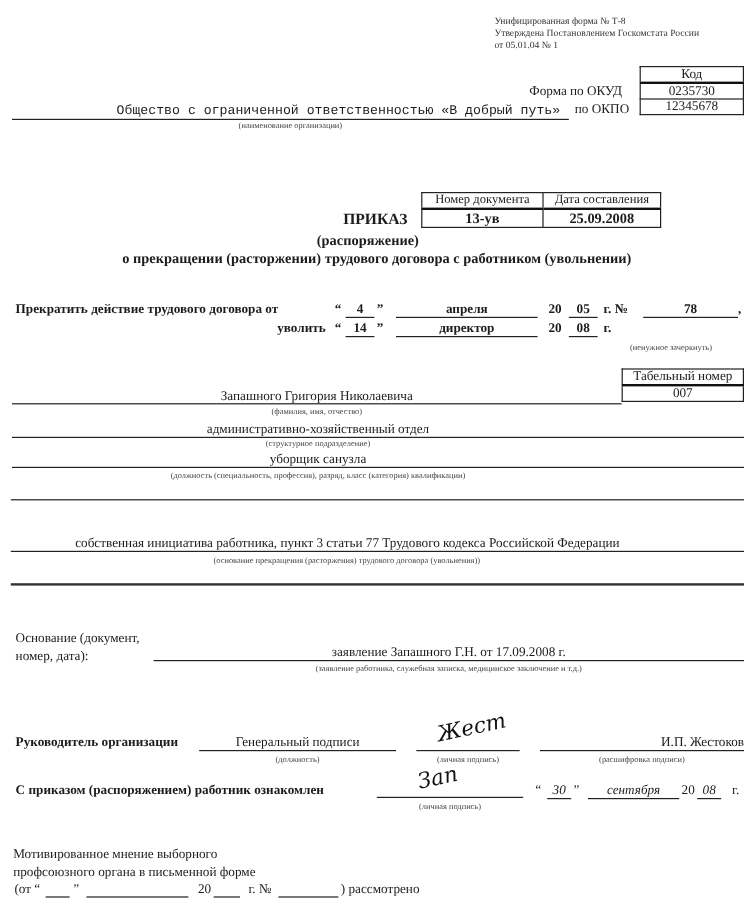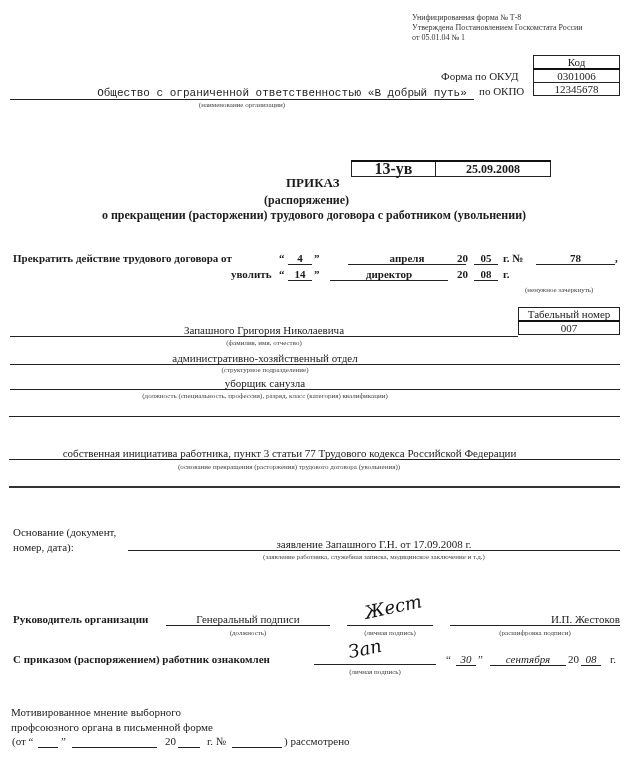--- a/index.html
+++ b/index.html
@@ -61,50 +61,54 @@
 </div>
 
 <div class="abs norm" style="left:441px; top:70px;">Форма по ОКУД</div>
 <div class="abs norm" style="left:479px; top:85px;">по ОКПО</div>
 <table class="code" style="left:533px; top:55px; width:87px;">
   <tbody>
       <tr>
         <td>Код</td>
       </tr>
   <tr>
-        <td class="thick-top">0301006</td>
+        <td class="thick-top">0235730</td>
       </tr>
   <tr>
         <td>12345678</td>
       </tr>
 </tbody>
   </table>
 
 <div class="field norm" style="left:10px; top:86px; width:464px; border-bottom-width:1px;">
   <span style="margin-left:80px;font-family:Liberation Mono, monospace;">Общество с ограниченной ответственностью «В добрый путь»</span>
 </div>
 <div class="abs tiny center" style="left:10px; top:101px; width:464px;">(наименование организации)</div>
 
 <table class="code" style="left:351px; top:160px; width:200px; font-size:10.5px;">
   <tbody>
-  <tr>
-    <td class="thick-top bold" style="font-size:16px; height:15px;">13-ув</td>
+      <tr>
+    <td style="width:101px;">Номер документа</td>
+    <td>Дата составления</td>
+  </tr>
+  <tr>
+    <td class="thick-top bold" style="font-size:12px; height:15px;">13-ув</td>
     <td class="thick-top bold" style="font-size:12px; height:15px;">25.09.2008</td>
   </tr>
 </tbody>
   </table>
 <div class="abs bold" style="left:286px; top:175px; font-size:13px;">ПРИКАЗ</div>
 <div class="abs bold" style="left:264px; top:193px; font-size:12px;">(распоряжение)</div>
 <div class="abs bold center" style="left:0; top:208px; width:628px; font-size:12px;">о прекращении (расторжении) трудового договора с работником (увольнении)</div>
 
 <div class="abs bold norm" style="left:13px; top:252px;">Прекратить действие трудового договора от</div>
 <div class="abs bold norm" style="left:279px; top:252px;">“</div>
 <div class="field bold norm" style="left:288px; top:252px; width:24px;">4</div>
 <div class="abs bold norm" style="left:314px; top:252px;">”</div>
-<div class="field bold norm" style="left:348px; top:252px; width:118px;">апреля</div>
+<div class="field bold norm" style="left:330px; top:252px; width:118px;">апреля</div>
 <div class="abs bold norm" style="left:457px; top:252px;">20</div>
 <div class="field bold norm" style="left:474px; top:252px; width:24px;">05</div>
 <div class="abs bold norm" style="left:503px; top:252px;">г. №</div>
 <div class="field bold norm" style="left:536px; top:252px; width:79px;">78</div>
 <div class="abs bold norm" style="left:615px; top:252px;">,</div>
 
 <div class="abs bold norm" style="left:231px; top:268px;">уволить</div>
 <div class="abs bold norm" style="left:279px; top:268px;">“</div>
 <div class="field bold norm" style="left:288px; top:268px; width:24px;">14</div>
 <div class="abs bold norm" style="left:314px; top:268px;">”</div>

